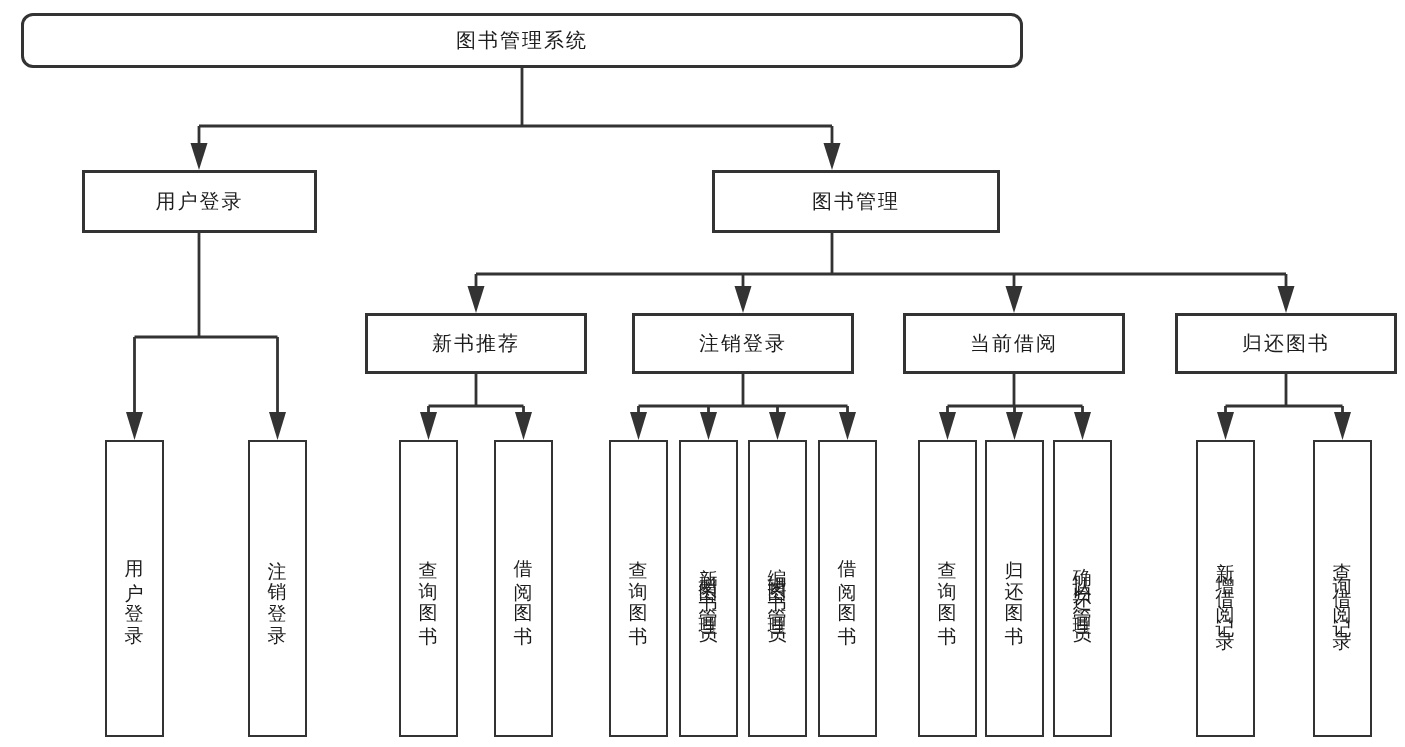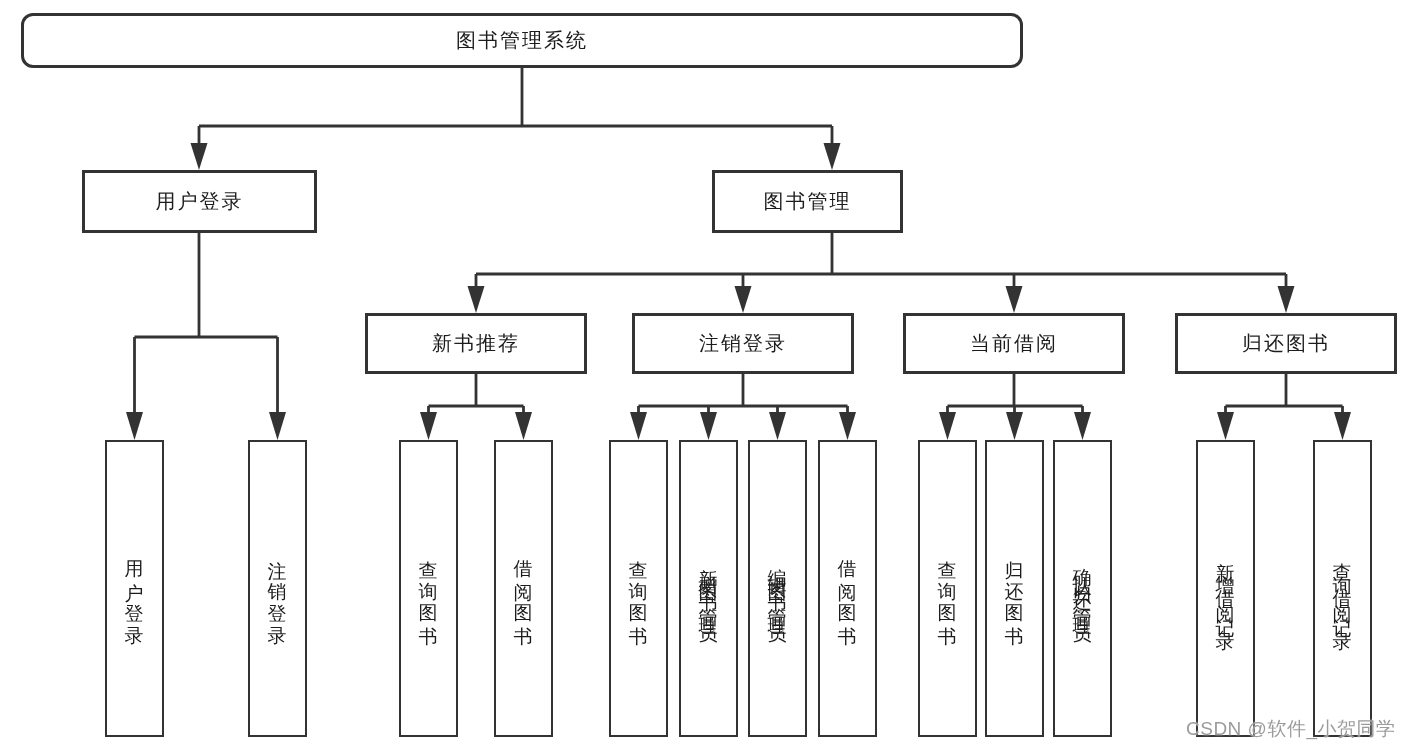--- a/index.html
+++ b/index.html
@@ -16,21 +16,21 @@
   .box {
     position:absolute;
     background:#ffffff;
     border:3px solid #333333;
     display:flex; align-items:center; justify-content:center;
     font-size:20px; letter-spacing:2px;
     white-space:nowrap;
   }
   .root  { left:21px;  top:13px;  width:1002px; height:55px;border-radius:12px; }
   .l2a   { left:82px;  top:170px; width:235px;  height:63px; }
-  .l2b   { left:712px; top:170px; width:191px;  height:63px; }
+  .l2b   { left:712px; top:170px; width:288px;  height:63px; }
   .l3    { top:313px; height:61px; width:222px; font-size:20px; }
   .l3a   { left:365px; }
   .l3b   { left:632px; }
   .l3c   { left:903px; }
   .l3d   { left:1175px; }
   .leaf  { top:440px; height:297px; width:59px; border-width:2.5px; }
   .leaf span {
     writing-mode:vertical-lr;
     text-orientation:mixed;
     font-size:19px;
@@ -177,15 +177,14 @@
     <span>确认归还（管理员）</span>
   </div>
 
   <div class="box leaf sp-med" style="left:1196px">
     <span>新增借阅记录</span>
   </div>
   <div class="box leaf sp-med" style="left:1313px">
     <span>查询借阅记录</span>
   </div>
 
-  <div class="watermark">CSDN @软件_小贺同学</div>
 
 </div>
 
 </body></html>

